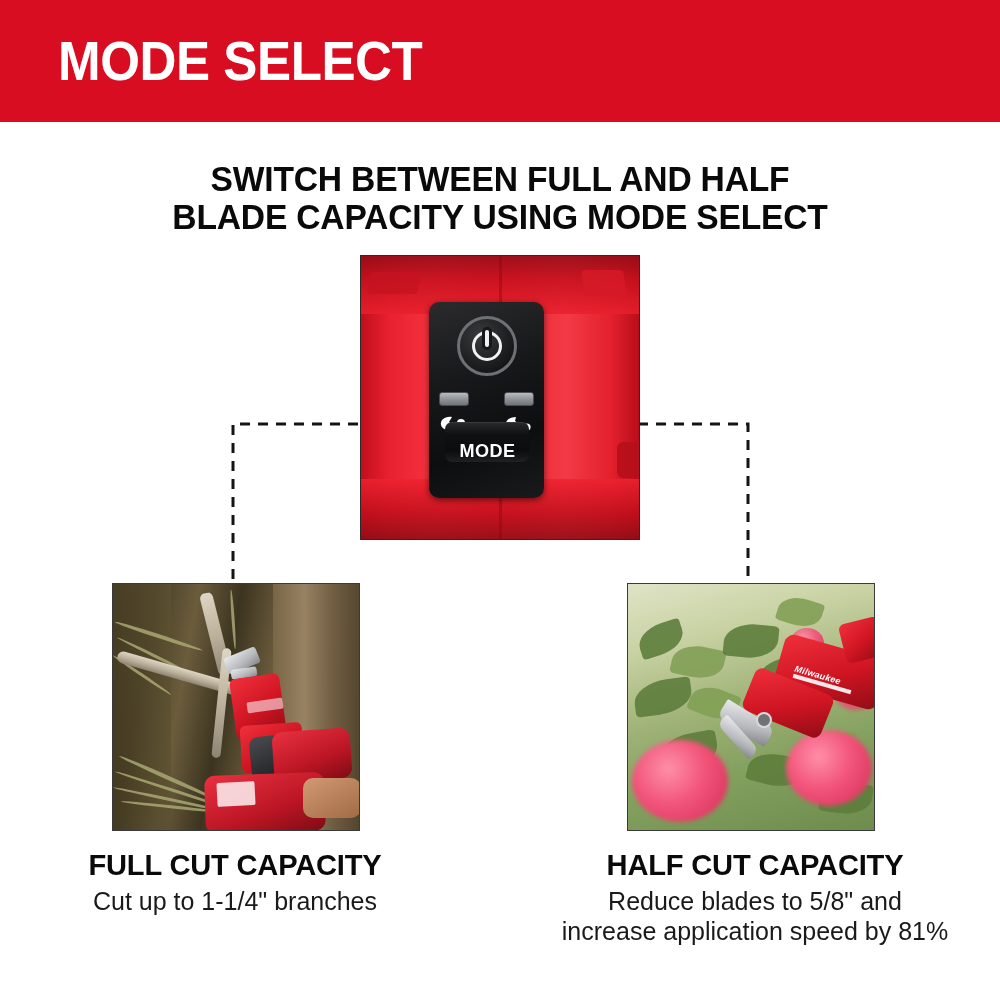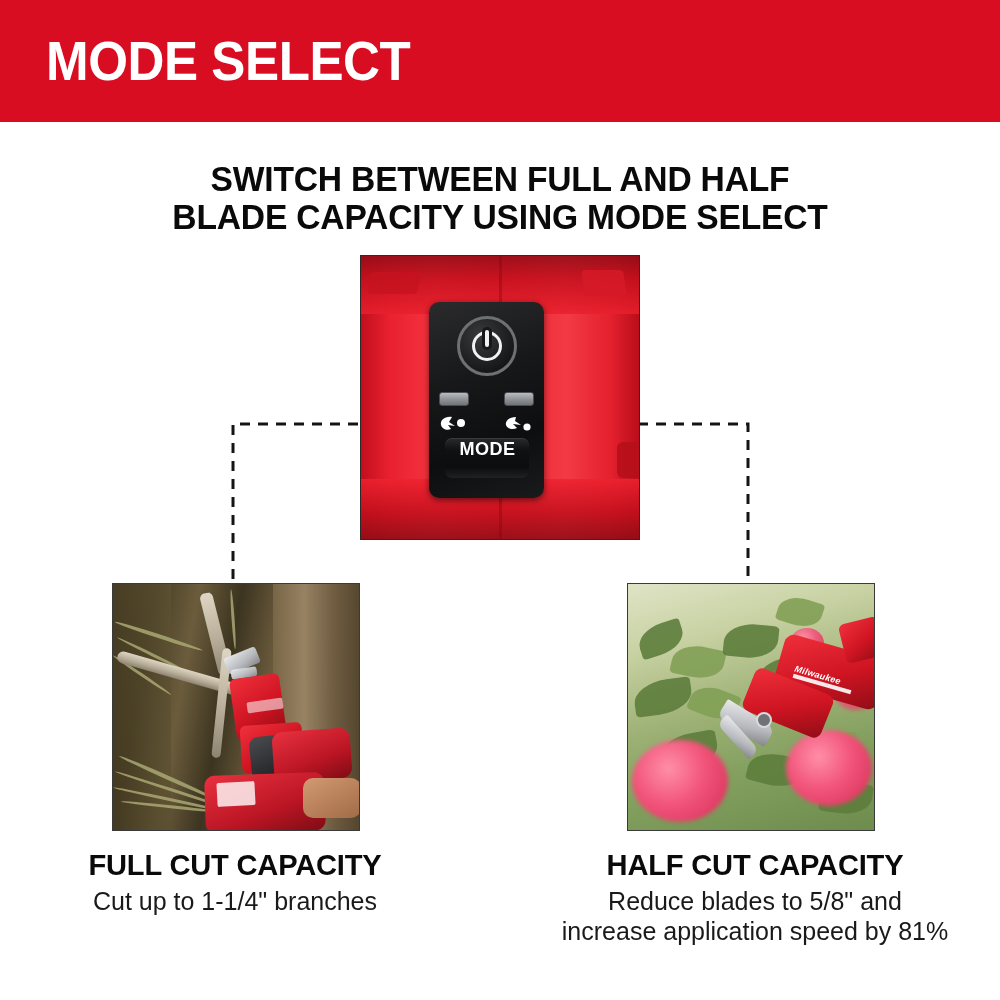--- a/index.html
+++ b/index.html
@@ -8,21 +8,21 @@
     background:#ffffff;
     font-family:"Liberation Sans", sans-serif;
     position:relative;
     overflow:hidden;
   }
 
   
   .header-banner{
     position:absolute; left:0; top:0; width:1000px; height:122px;
     background:#d90d22;
-    display:flex; align-items:center;
+    display:flex; align-items:center;padding-left:12px;
   }
   .header-title{
     margin-left:46px;
     color:#ffffff;
     font-size:55px;
     font-weight:bold;
     letter-spacing:-0.5px;
     transform:scaleX(0.93);
     transform-origin:left center;
     line-height:1;
@@ -114,24 +114,24 @@
   .led{
     width:30px; height:14px; border-radius:3px;
     background:linear-gradient(180deg,#b9bcc0 0%, #8d9195 55%, #70747a 100%);
     border:1px solid #4b4e52;
   }
   .mode-icon-row{
     position:absolute; left:10px; top:112px; width:95px;
     display:flex; justify-content:space-between;
   }
   .mode-btn{
-    position:absolute; left:16px; top:136px; width:84px; height:40px;
+    position:absolute; left:16px; top:120px; width:84px; height:40px;
     background:linear-gradient(180deg,#2a2b2d 0%, #101113 30%, #0b0c0d 72%, #202123 100%);
     border-radius:7px;
-    display:flex; align-items:flex-start; justify-content:center;
+    display:flex; align-items:flex-end; justify-content:center;
     box-shadow:inset 0 1px 0 rgba(255,255,255,.08);
   }
   .mode-btn-label{
     color:#ffffff; font-size:19px; font-weight:bold; letter-spacing:0.5px;
     transform:scaleX(0.95);
   }
 
   
   .callout-photo{
     position:absolute; width:248px; height:248px;

